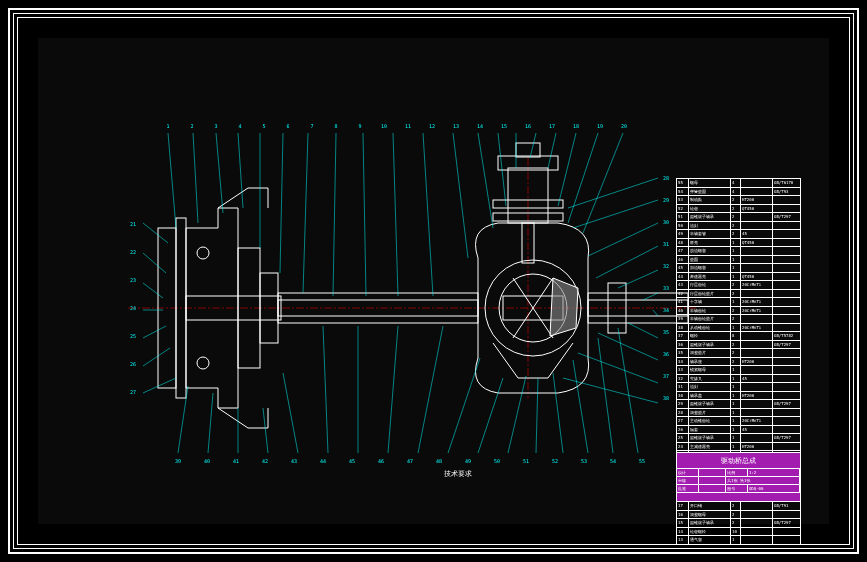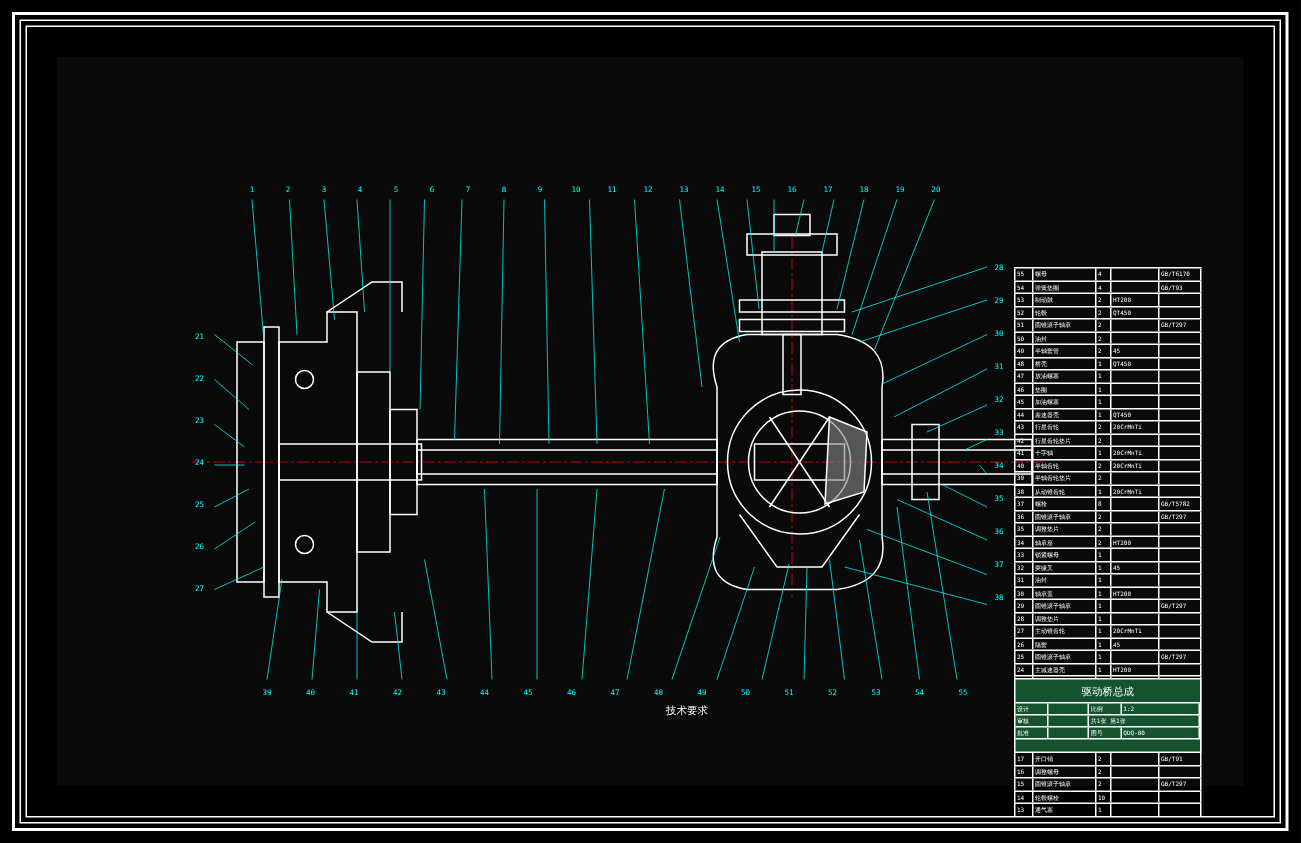--- a/index.html
+++ b/index.html
@@ -16,21 +16,21 @@
 .notes-title{fill:#fff;font-size:7px;text-anchor:middle}
 .notes{fill:#0f0;font-size:5px}
 .bom{position:absolute;right:28px;top:140px;width:125px;height:380px}
 .bom-row{display:flex;border-top:0.5px solid #fff;height:8.5px;font-size:4px;color:#fff;align-items:center}
 .bom-cell{border-left:0.5px solid #fff;padding:0 1px;white-space:nowrap;overflow:hidden;height:100%;display:flex;align-items:center}
 .bom-c1{width:12px}
 .bom-c2{width:42px}
 .bom-c3{width:10px}
 .bom-c4{width:32px}
 .bom-c5{width:29px;border-right:0.5px solid #fff}
-.titleblock{position:absolute;right:28px;bottom:22px;width:125px;height:50px;border:0.5px solid #fff;background:#14532d}
+.titleblock{position:absolute;right:28px;bottom:22px;width:125px;height:50px;border:0.5px solid #fff;background:#a21caf}
 .tb-row{display:flex;height:8px;border-bottom:0.5px solid #fff;font-size:4px;color:#fff}
 .tb-cell{border-right:0.5px solid #fff;padding:1px;display:flex;align-items:center;overflow:hidden}
 .tb-name{font-size:7px;color:#fff;display:flex;align-items:center;justify-content:center;height:16px;border-bottom:0.5px solid #fff}
 </style>
 </head>
 <body>
 
 <div class="frame">
  <div class="frame2">
   <div class="frame3">

